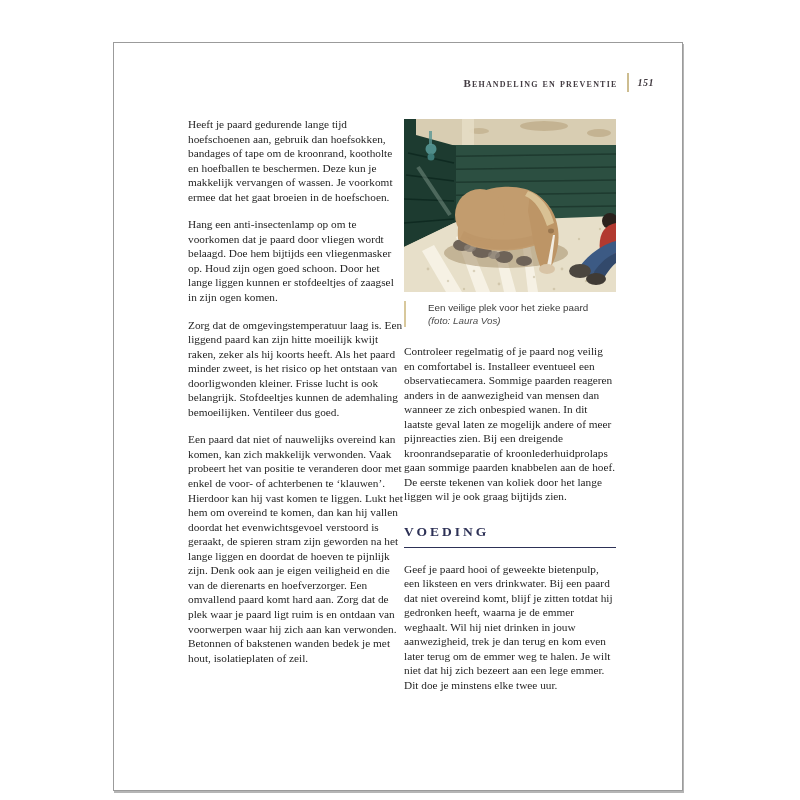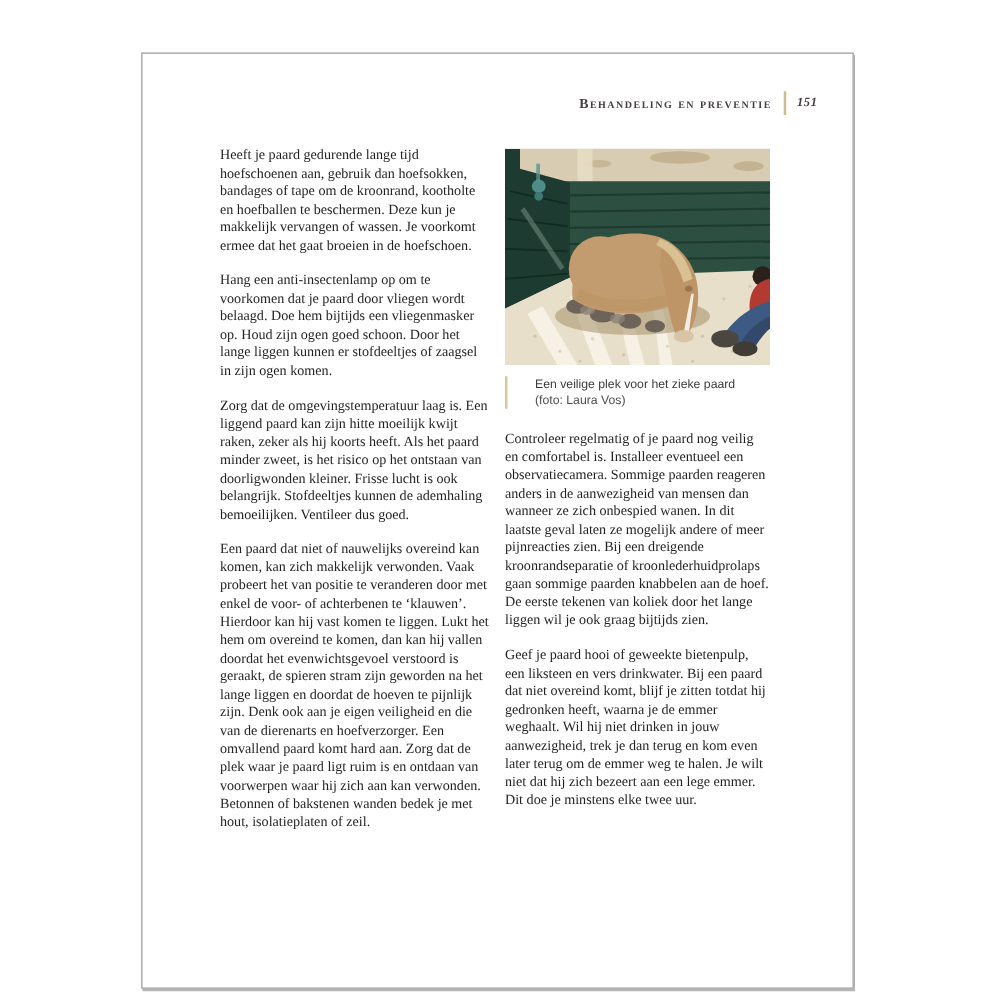--- a/index.html
+++ b/index.html
@@ -28,21 +28,21 @@
   }
   .running-head .pagenum{
     font-family:"Liberation Serif", serif;font-style:italic;font-weight:bold;
     font-size:10px;color:#433c42;letter-spacing:.5px;
   }
   .col{
     position:absolute;top:74px;width:216px;
     font-size:11.3px;line-height:14.55px;color:#1f1f1f;
     text-align:left;
   }
-  .col-left{left:62px;}
+  .col-left{left:74px;}
   .col-right{left:290px;width:212px;top:76px;}
   .col p{margin:0 0 13px 0;}
   .col p:last-child{margin-bottom:16px;}
   h2.sect{
     font-family:"Liberation Serif", serif;
     font-size:13.5px;font-weight:bold;letter-spacing:3px;
     color:#2d3156;margin:21px 0 14px 0;
     border-bottom:1px solid #2d3156;padding-bottom:7px;
   }
   .photo{
@@ -50,21 +50,21 @@
     line-height:0;
   }
   .caption{
     display:flex;gap:22px;margin:9px 0 17px 0;
   }
   .caption .bar{width:2px;background:#d8c89c;flex:0 0 2px;}
   .caption .text{
     font-family:"Liberation Sans", sans-serif;
     font-size:9.8px;line-height:13px;color:#3a3a3a;
   }
-  .caption .credit{color:#4c4c4c;}
+  .caption .credit{font-style:italic;color:#4c4c4c;}
 </style>
 </head>
 <body>
 
 <div class="page">
 
   <div class="running-head">
     <span class="section">Behandeling en preventie</span>
     <span class="divider"></span>
     <span class="pagenum">151</span>
@@ -171,16 +171,17 @@
 
     <div class="caption">
       <span class="bar"></span>
       <span class="text">
         <span>Een veilige plek voor het zieke paard</span><br>
         <span class="credit">(foto: Laura Vos)</span>
       </span>
     </div>
 
     <p>Controleer regelmatig of je paard nog veilig en comfortabel is. Installeer eventueel een observatiecamera. Sommige paarden reageren anders in de aanwezigheid van mensen dan wanneer ze zich onbespied wanen. In dit laatste geval laten ze mogelijk andere of meer pijnreacties zien. Bij een dreigende kroonrandseparatie of kroonlederhuidprolaps gaan sommige paarden knabbelen aan de hoef. De eerste tekenen van koliek door het lange liggen wil je ook graag bijtijds zien.</p>
+    <h2 class="sect">VOEDING</h2>
     <p>Geef je paard hooi of geweekte bietenpulp, een liksteen en vers drinkwater. Bij een paard dat niet overeind komt, blijf je zitten totdat hij gedronken heeft, waarna je de emmer weghaalt. Wil hij niet drinken in jouw aanwezigheid, trek je dan terug en kom even later terug om de emmer weg te halen. Je wilt niet dat hij zich bezeert aan een lege emmer. Dit doe je minstens elke twee uur.</p>
   </div>
 
 </div>
 
 </body></html>

